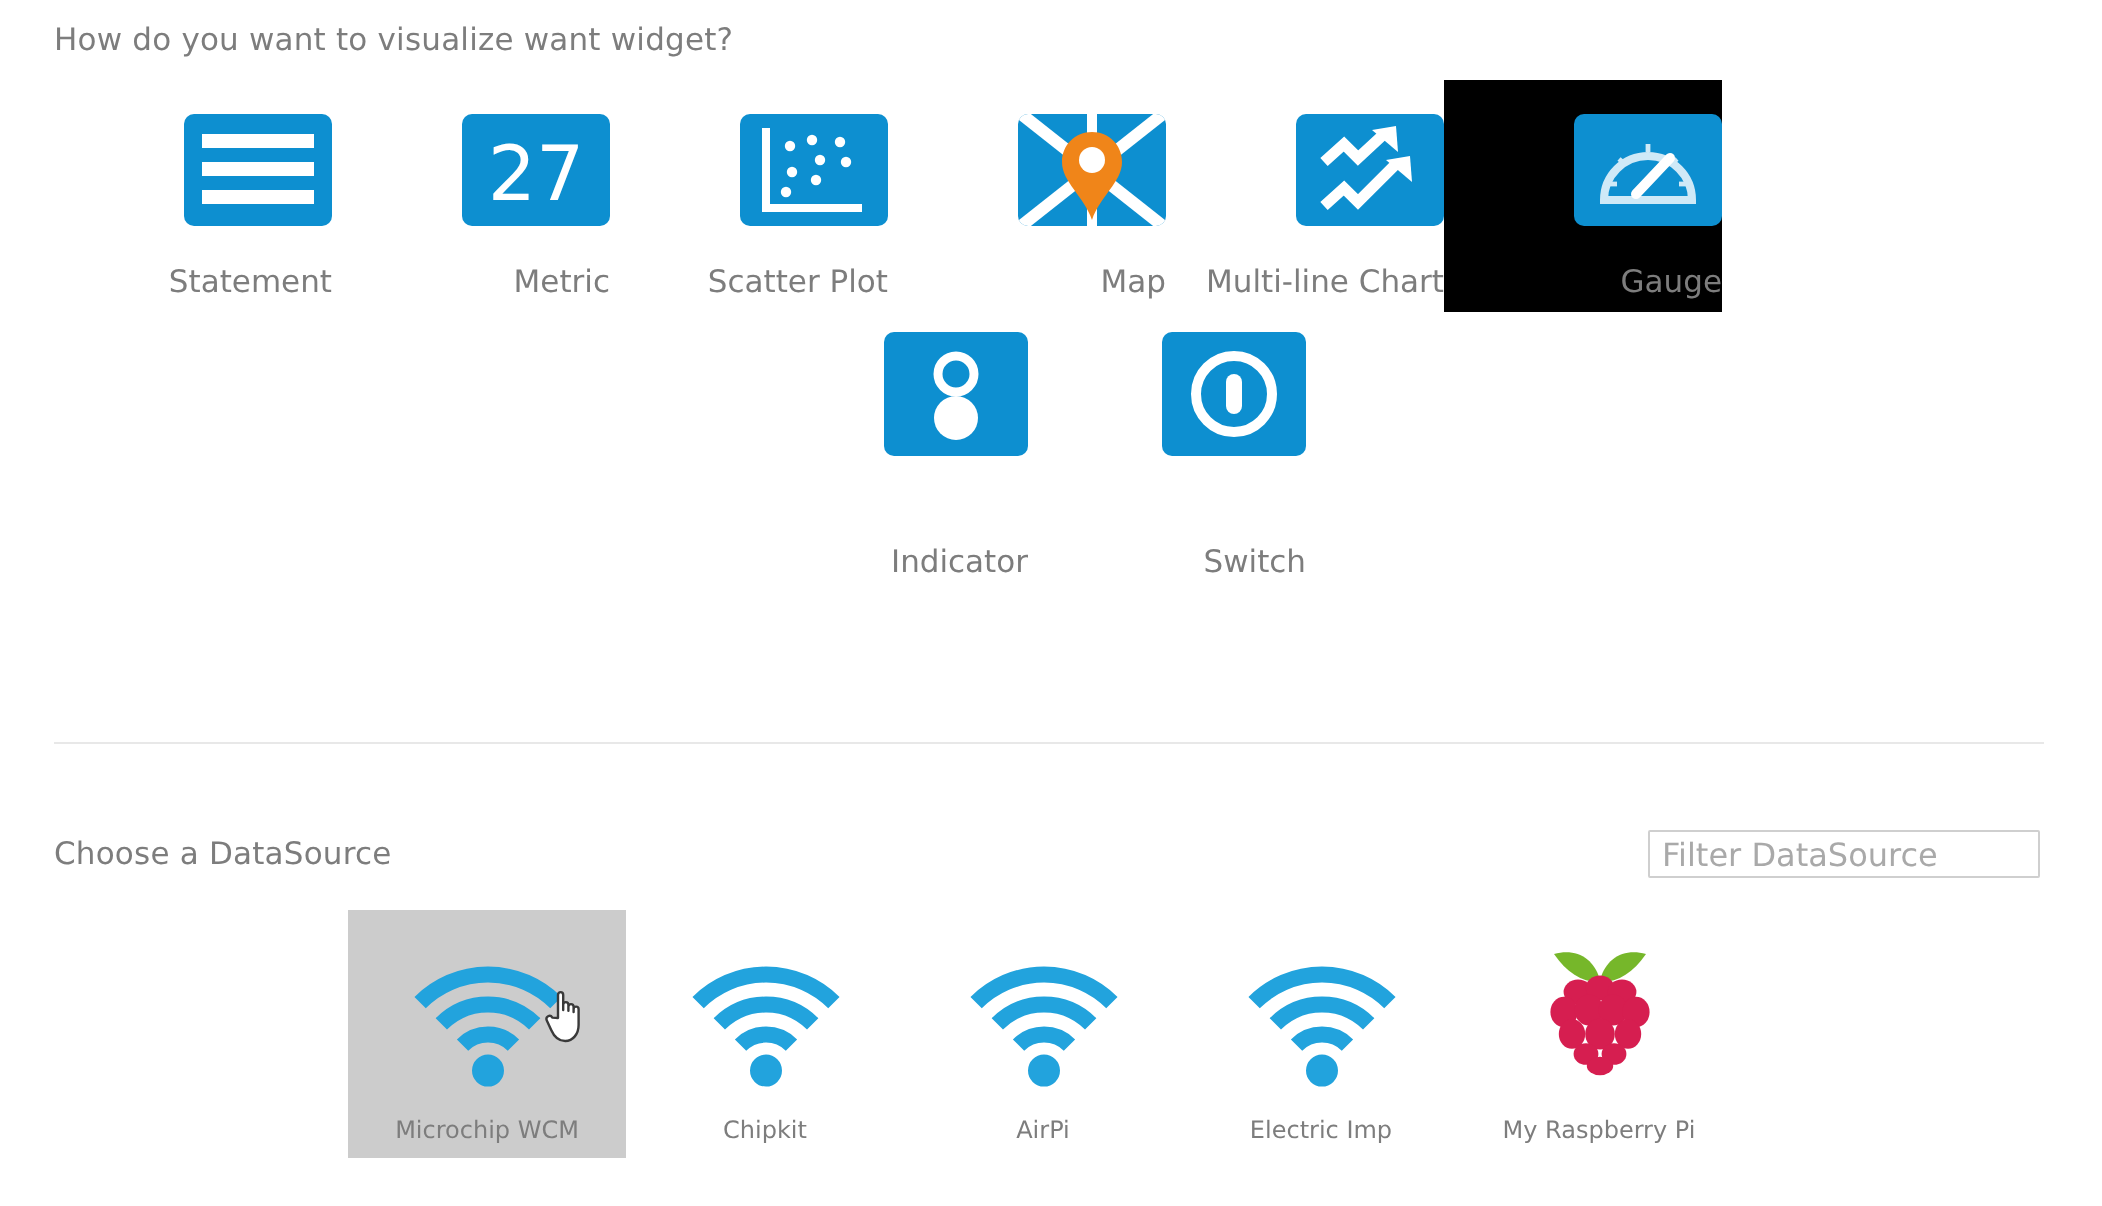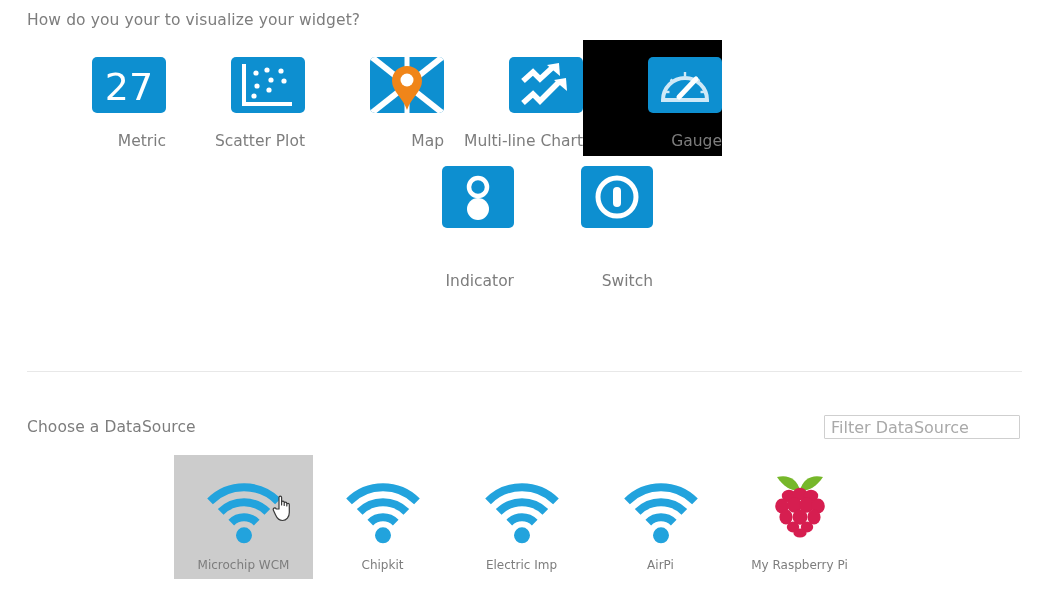--- a/index.html
+++ b/index.html
@@ -131,26 +131,37 @@
     left: 271px;
     top: 492px;
     width: 24px;
     height: 30px;
     pointer-events: none;
   }
 </style>
 </head>
 <body>
 
-<div class="section-title" id="widget-question">How do you your to visualize your widget?</div>
+<div class="section-title" id="widget-question">How do you want to visualize want widget?</div>
 
 <div id="widget-grid">
 
   <div class="row" id="widget-row-1">
 
+    <div class="tile">
+      <span class="tile-icon">
+        <svg viewBox="0 0 74 74" width="74" height="74">
+          <rect x="0" y="9" width="74" height="56" rx="5" fill="#0d8fd0"></rect>
+          <rect x="9" y="19" width="56" height="7" fill="#ffffff"></rect>
+          <rect x="9" y="33" width="56" height="7" fill="#ffffff"></rect>
+          <rect x="9" y="47" width="56" height="7" fill="#ffffff"></rect>
+        </svg>
+      </span>
+      <span class="tile-label">Statement</span>
+    </div>
 
 
     <div class="tile">
       <span class="tile-icon">
         <svg viewBox="0 0 74 74" width="74" height="74">
           <rect x="0" y="9" width="74" height="56" rx="5" fill="#0d8fd0"></rect>
           <text id="metric-value" x="37" y="52" text-anchor="middle" font-family="DejaVu Sans, Liberation Sans, sans-serif" font-size="38" font-weight="400" fill="#ffffff">27</text>
         </svg>
       </span>
       <span class="tile-label">Metric</span>
@@ -293,35 +304,35 @@
     <span class="ds-icon">
       <svg viewBox="0 0 84 84" width="84" height="84">
         <g transform="rotate(-45 42 42)">
           <circle cx="22" cy="62" r="8" fill="#22a3dd"></circle>
           <path d="M22 44 A18 18 0 0 1 40 62" fill="none" stroke="#22a3dd" stroke-width="8"></path>
           <path d="M22 29 A33 33 0 0 1 55 62" fill="none" stroke="#22a3dd" stroke-width="8"></path>
           <path d="M22 14 A48 48 0 0 1 70 62" fill="none" stroke="#22a3dd" stroke-width="8"></path>
         </g>
       </svg>
     </span>
-    <span class="ds-label">Electric Imp</span>
+    <span class="ds-label">AirPi</span>
   </div>
 
   <div class="ds-tile">
     <span class="ds-icon">
       <svg viewBox="0 0 84 84" width="84" height="84">
         <g transform="rotate(-45 42 42)">
           <circle cx="22" cy="62" r="8" fill="#22a3dd"></circle>
           <path d="M22 44 A18 18 0 0 1 40 62" fill="none" stroke="#22a3dd" stroke-width="8"></path>
           <path d="M22 29 A33 33 0 0 1 55 62" fill="none" stroke="#22a3dd" stroke-width="8"></path>
           <path d="M22 14 A48 48 0 0 1 70 62" fill="none" stroke="#22a3dd" stroke-width="8"></path>
         </g>
       </svg>
     </span>
-    <span class="ds-label">AirPi</span>
+    <span class="ds-label">Electric Imp</span>
   </div>
 
   <div class="ds-tile">
     <span class="ds-icon">
       <svg viewBox="0 0 84 84" width="84" height="84">
         <g fill="#76b72a">
           <path d="M41 26 C33 26 25 21 19 12 C30 9 39 14 42 25 Z"></path>
           <path d="M43 26 C51 26 59 21 65 12 C54 9 45 14 42 25 Z"></path>
         </g>
         <g fill="#d61e50">

